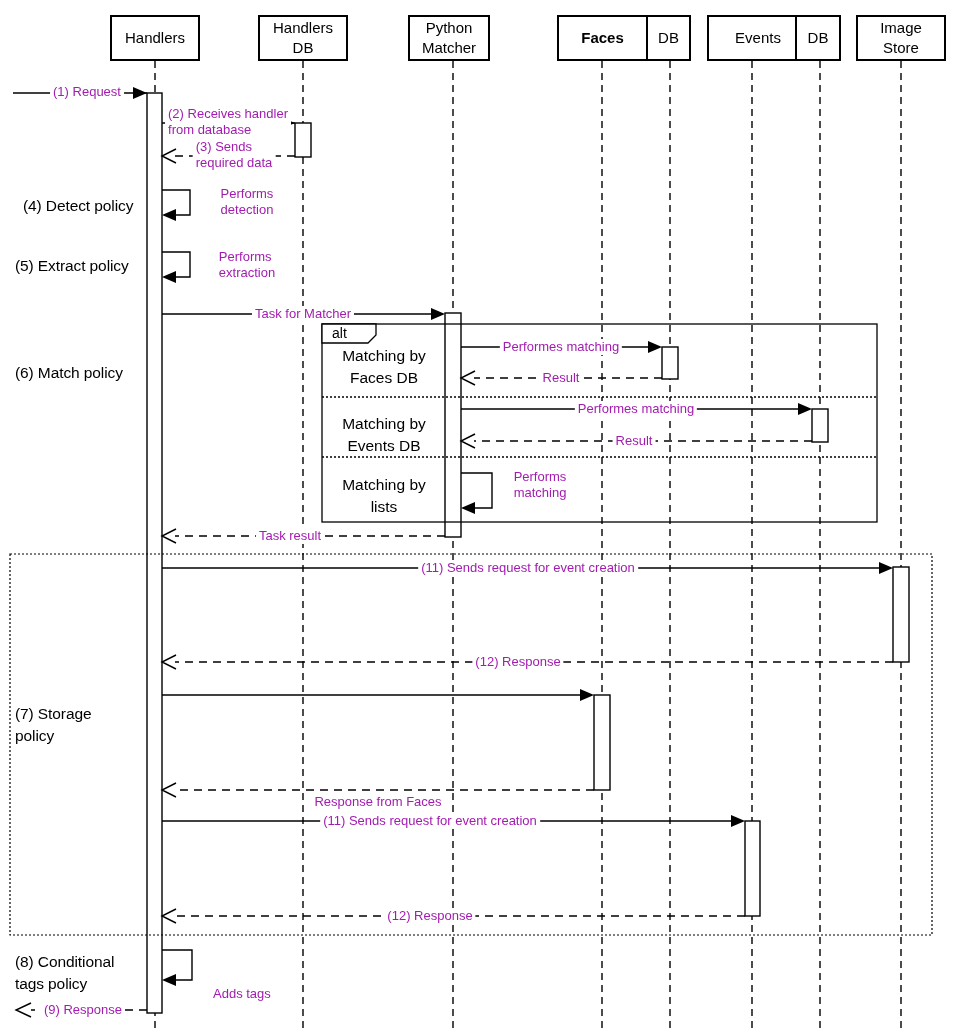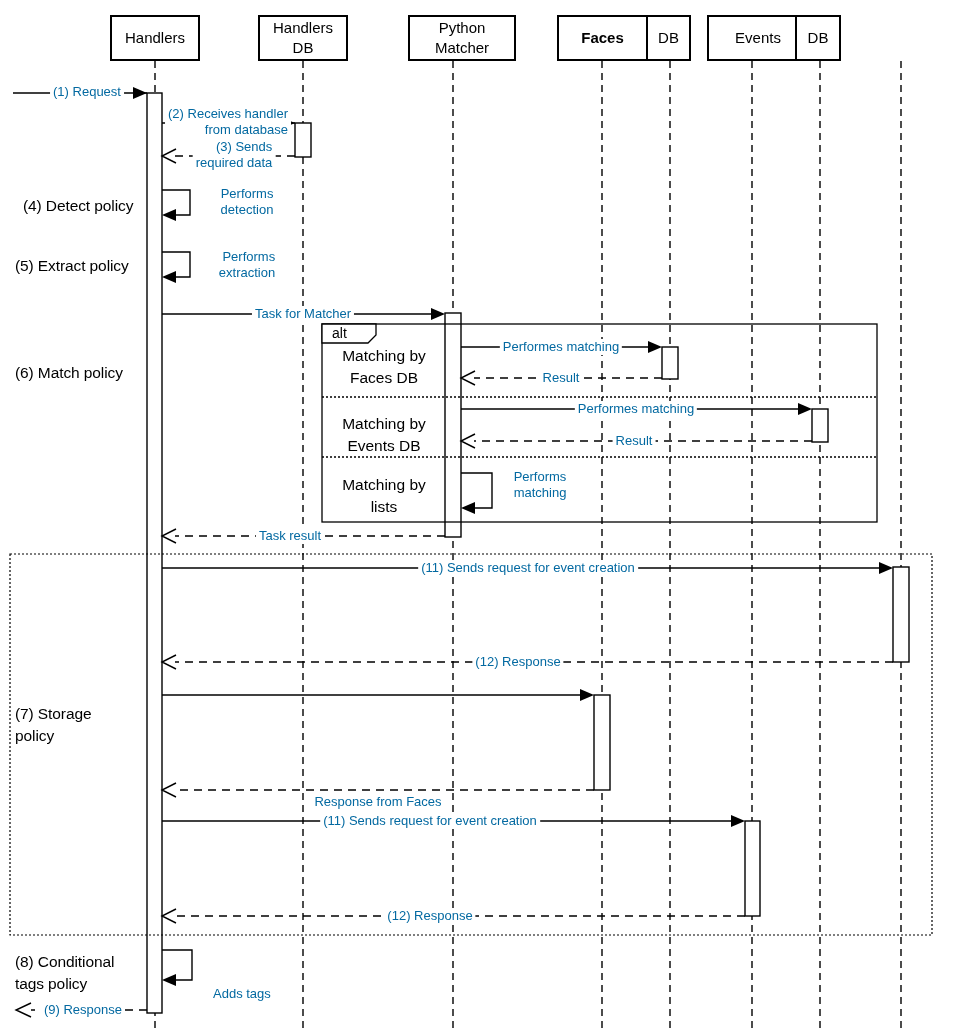--- a/index.html
+++ b/index.html
@@ -16,21 +16,21 @@
   .participant{
     position:absolute;top:15px;height:46px;
     border:2px solid #000;background:#fff;
     display:flex;align-items:center;justify-content:center;
     text-align:center;font-size:15px;line-height:1.35;
     white-space:pre-line;box-sizing:border-box;
   }
   
   .lbl{
     position:absolute;font-size:13px;line-height:1.25;
-    text-align:right;white-space:pre-line;color:#0369a1;
+    text-align:left;white-space:pre-line;color:#a21caf;
   }
   .lbl.bg{background:#fff;padding:0 3px;}
   .lbl.cx{transform:translateX(-50%);}
   .leftlab{
     position:absolute;left:15px;font-size:15.5px;line-height:1.42;
     text-align:left;white-space:pre-line;letter-spacing:-0.1px;
   }
   .altsec{
     position:absolute;font-size:15.5px;line-height:1.45;
     text-align:center;white-space:pre-line;transform:translateX(-50%);
@@ -128,26 +128,28 @@
       <path d="M176,655 L162,662 L176,669"></path>
       <path d="M176,783 L162,790 L176,797"></path>
       <path d="M176,909 L162,916 L176,923"></path>
       <path d="M31,1003 L16,1010 L31,1017"></path>
     </g>
   </svg>
 
   <div class="participant" style="left:110px;width:90px;"><span>Handlers</span></div>
   <div class="participant" style="left:258px;width:90px;"><span>Handlers
 DB</span></div>
-  <div class="participant" style="left:408px;width:108px;"><span>Python
+  <div class="participant" style="left:408px;width:82px;"><span>Python
 Matcher</span></div>
   <div class="participant" style="left:557px;width:91px;font-weight:bold;"><span>Faces</span></div>
   <div class="participant" style="left:646px;width:45px;"><span>DB</span></div>
   <div class="participant" style="left:707px;width:102px;"><span>Events</span></div>
   <div class="participant" style="left:795px;width:46px;"><span>DB</span></div>
+  <div class="participant" style="left:856px;width:90px;"><span>Image
+Store</span></div>
 
   <div class="leftlab" style="top:195px;margin-left:8px;">(4) Detect policy</div>
   <div class="leftlab" style="top:255px;">(5) Extract policy</div>
   <div class="leftlab" style="top:362px;">(6) Match policy</div>
   <div class="leftlab" style="top:703px;">(7) Storage
 policy</div>
   <div class="leftlab" style="top:951px;">(8) Conditional
 tags policy</div>
 
   <div class="alt-op">alt</div>

